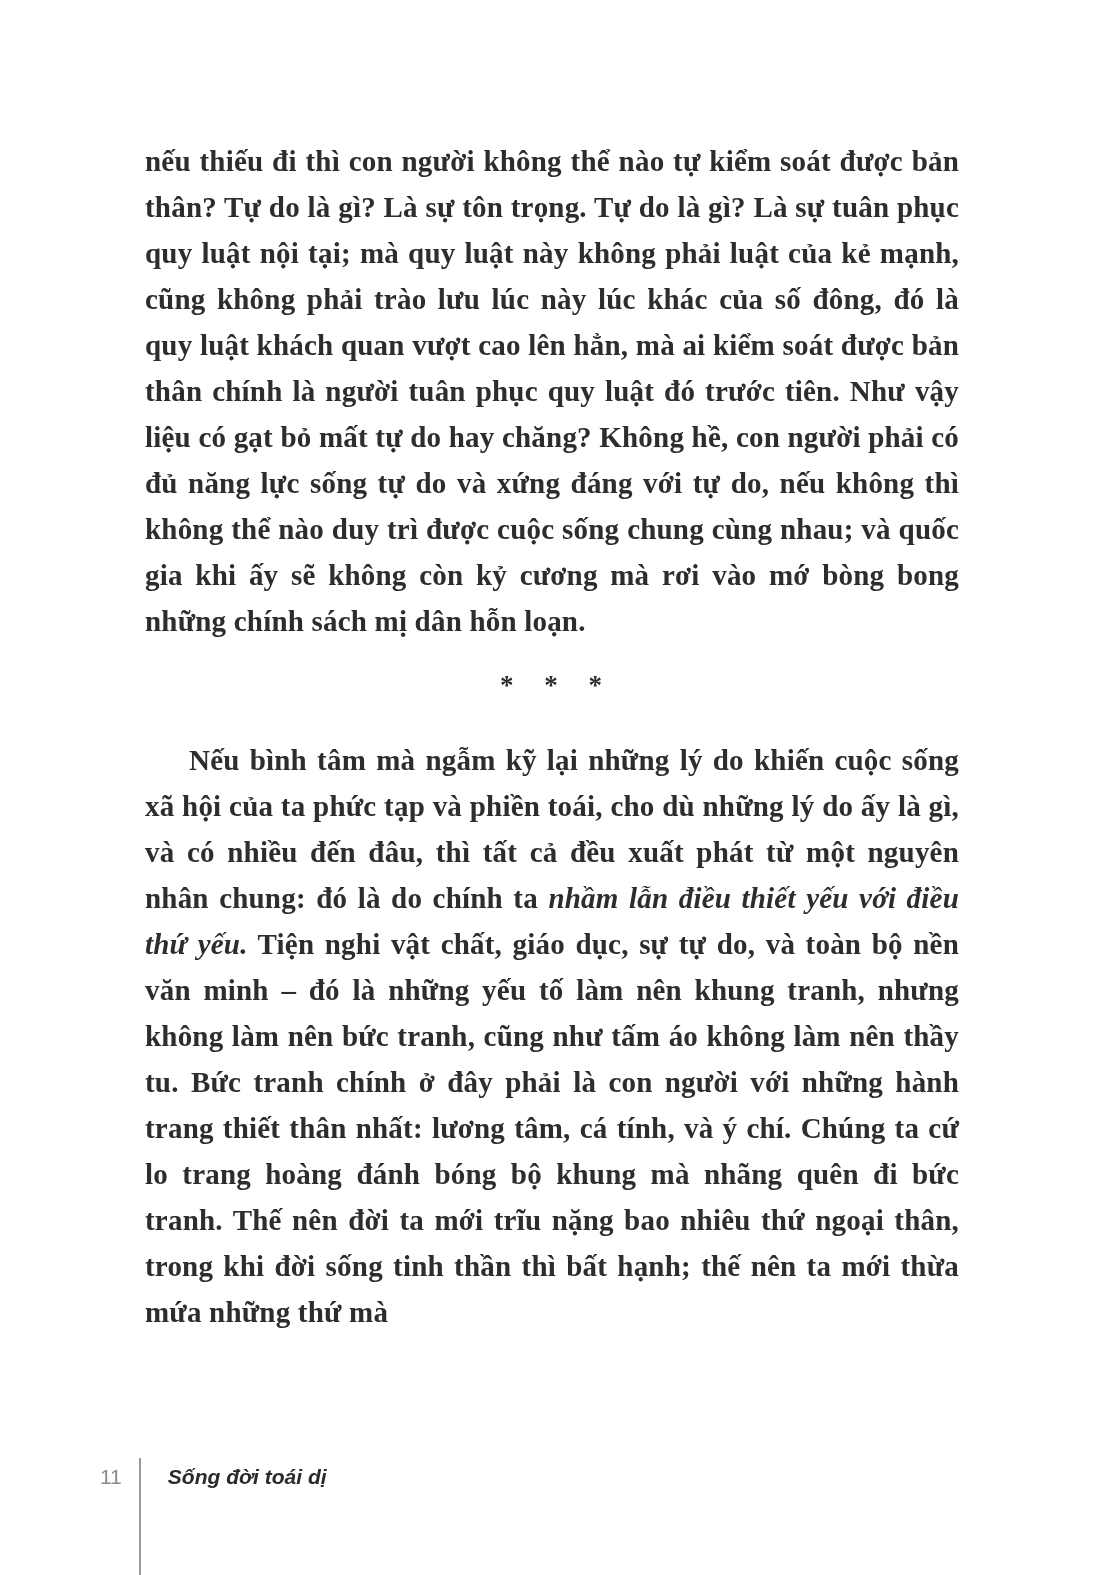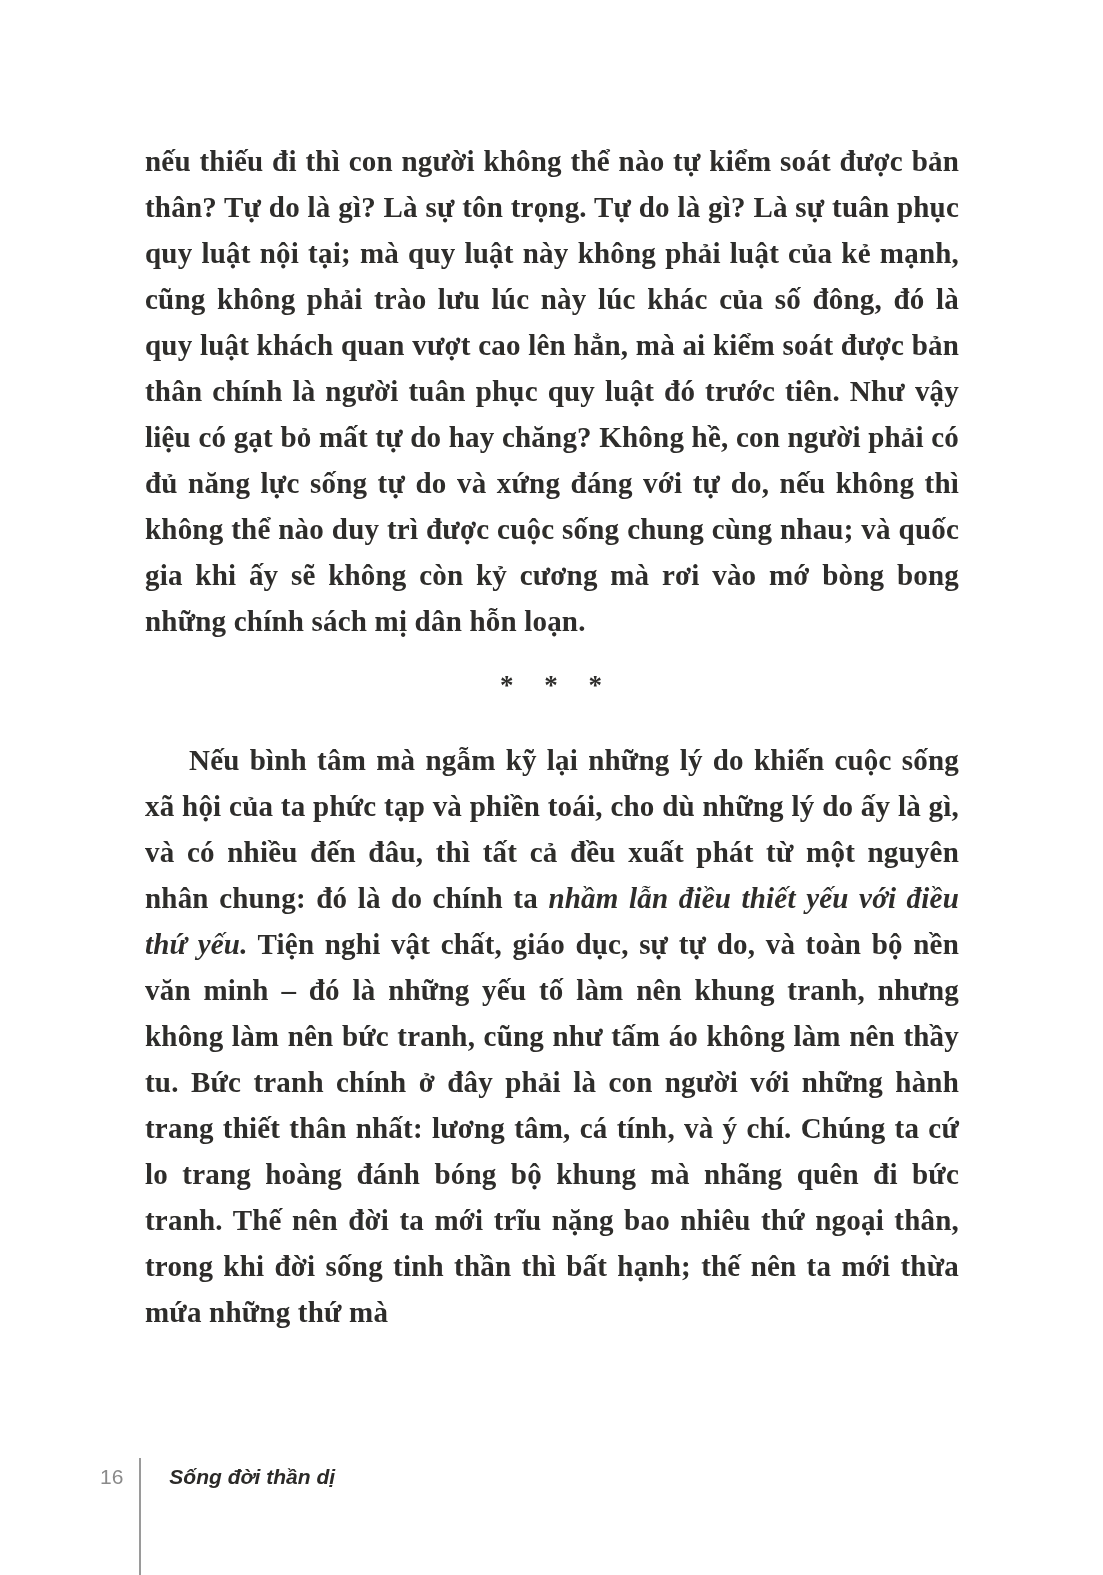--- a/index.html
+++ b/index.html
@@ -92,17 +92,17 @@
 
     <div class="separator">* * *</div>
 
     <p class="para indent"><span>Nếu bình tâm mà ngẫm kỹ lại những lý do khiến cuộc sống xã hội của ta phức tạp và phiền toái, cho dù những lý do ấy là gì, và có nhiều đến đâu, thì tất cả đều xuất phát từ một nguyên nhân chung: đó là do chính ta </span><em class="emph">nhầm lẫn điều thiết yếu với điều thứ yếu.</em><span> Tiện nghi vật chất, giáo dục, sự tự do, và toàn bộ nền văn minh – đó là những yếu tố làm nên khung tranh, nhưng không làm nên bức tranh, cũng như tấm áo không làm nên thầy tu. Bức tranh chính ở đây phải là con người với những hành trang thiết thân nhất: lương tâm, cá tính, và ý chí. Chúng ta cứ lo trang hoàng đánh bóng bộ khung mà nhãng quên đi bức tranh. Thế nên đời ta mới trĩu nặng bao nhiêu thứ ngoại thân, trong khi đời sống tinh thần thì bất hạnh; thế nên ta mới thừa mứa những thứ mà</span></p>
 
   </div>
 
   <div class="footer-rule"></div>
 
   <div class="footer">
-    <span class="page-num">16</span>
-    <span class="book-title">Sống đời thần dị</span>
+    <span class="page-num">11</span>
+    <span class="book-title">Sống đời toái dị</span>
   </div>
 
 </div>
 
 </body></html>

